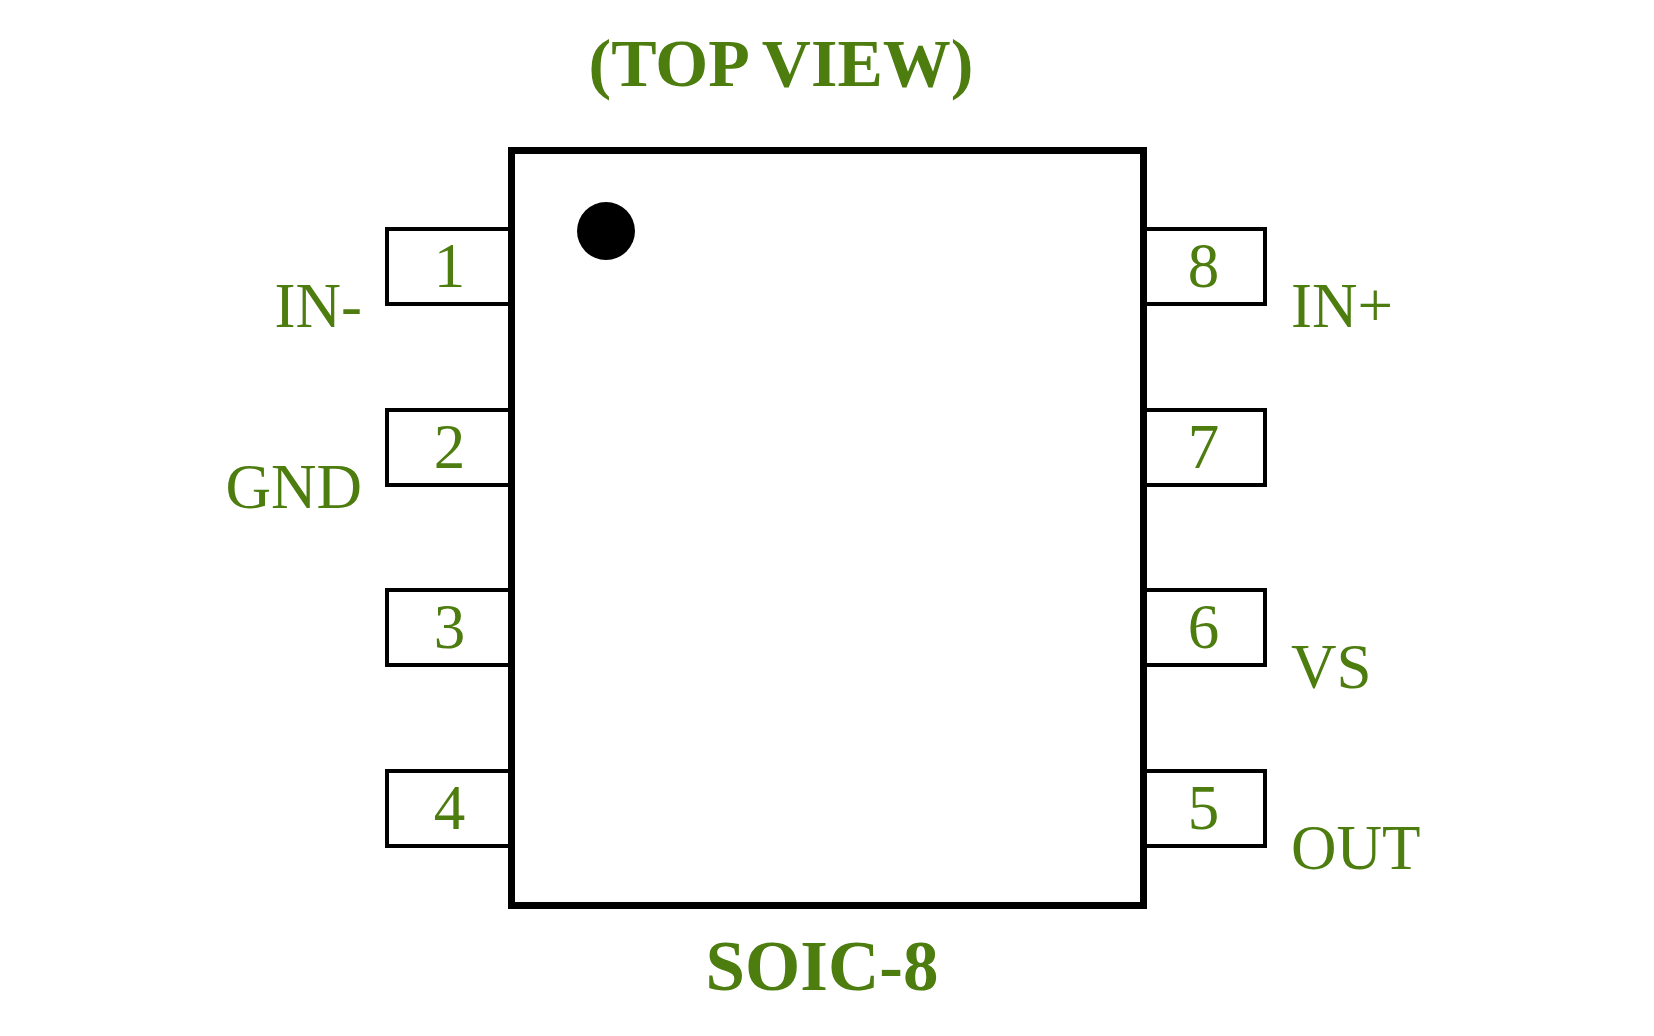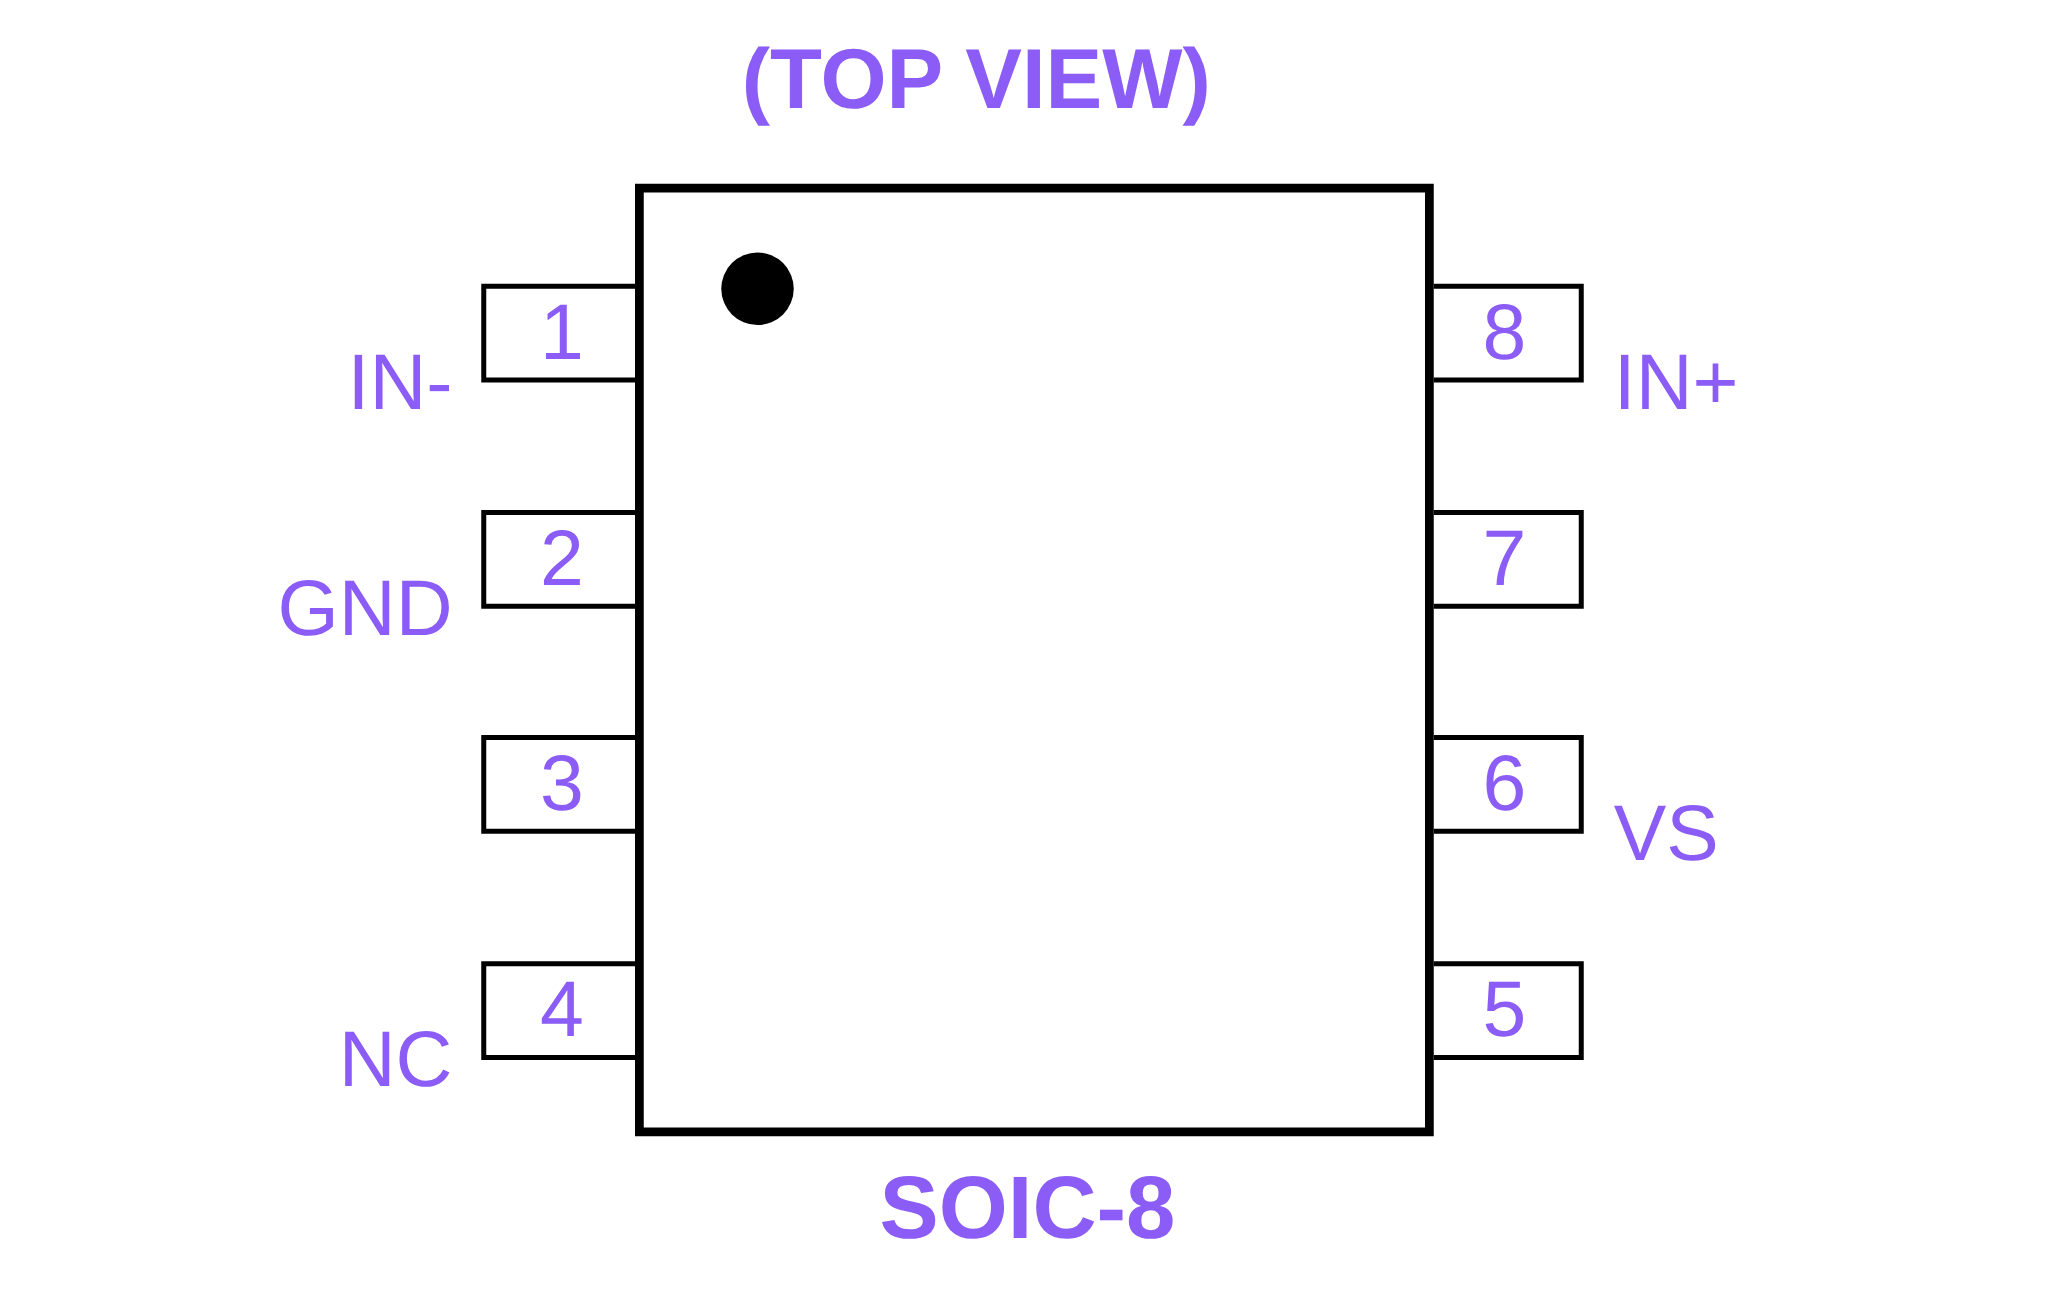--- a/index.html
+++ b/index.html
@@ -5,22 +5,22 @@
   html, body {
     margin: 0;
     padding: 0;
     background: #ffffff;
   }
   .canvas {
     position: relative;
     width: 1654px;
     height: 1036px;
     background: #ffffff;
-    font-family: Liberation Sans, sans-serif;
-    color: #8b5cf6;
+    font-family: Liberation Serif, serif;
+    color: #4d7c0f;
     overflow: hidden;
   }
   .diagram-title {
     position: absolute;
     top: 29px;
     left: 781px;
     transform: translateX(-50%);
     font-size: 68px;
     font-weight: bold;
     line-height: 1;
@@ -105,21 +105,20 @@
 
   <div class="pin-label left-label row-1">GND</div>
   <div class="pin-box left-box row-1">
     <span>2</span>
   </div>
 
   <div class="pin-box left-box row-2">
     <span>3</span>
   </div>
 
-  <div class="pin-label left-label row-3">NC</div>
   <div class="pin-box left-box row-3">
     <span>4</span>
   </div>
 
   <div class="pin-box right-box row-0">
     <span>8</span>
   </div>
   <div class="pin-label right-label row-0">IN+</div>
 
   <div class="pin-box right-box row-1">
@@ -127,16 +126,17 @@
   </div>
 
   <div class="pin-box right-box row-2">
     <span>6</span>
   </div>
   <div class="pin-label right-label row-2">VS</div>
 
   <div class="pin-box right-box row-3">
     <span>5</span>
   </div>
+  <div class="pin-label right-label row-3">OUT</div>
 
   <div class="package-name">SOIC-8</div>
 
 </div>
 
 </body></html>

